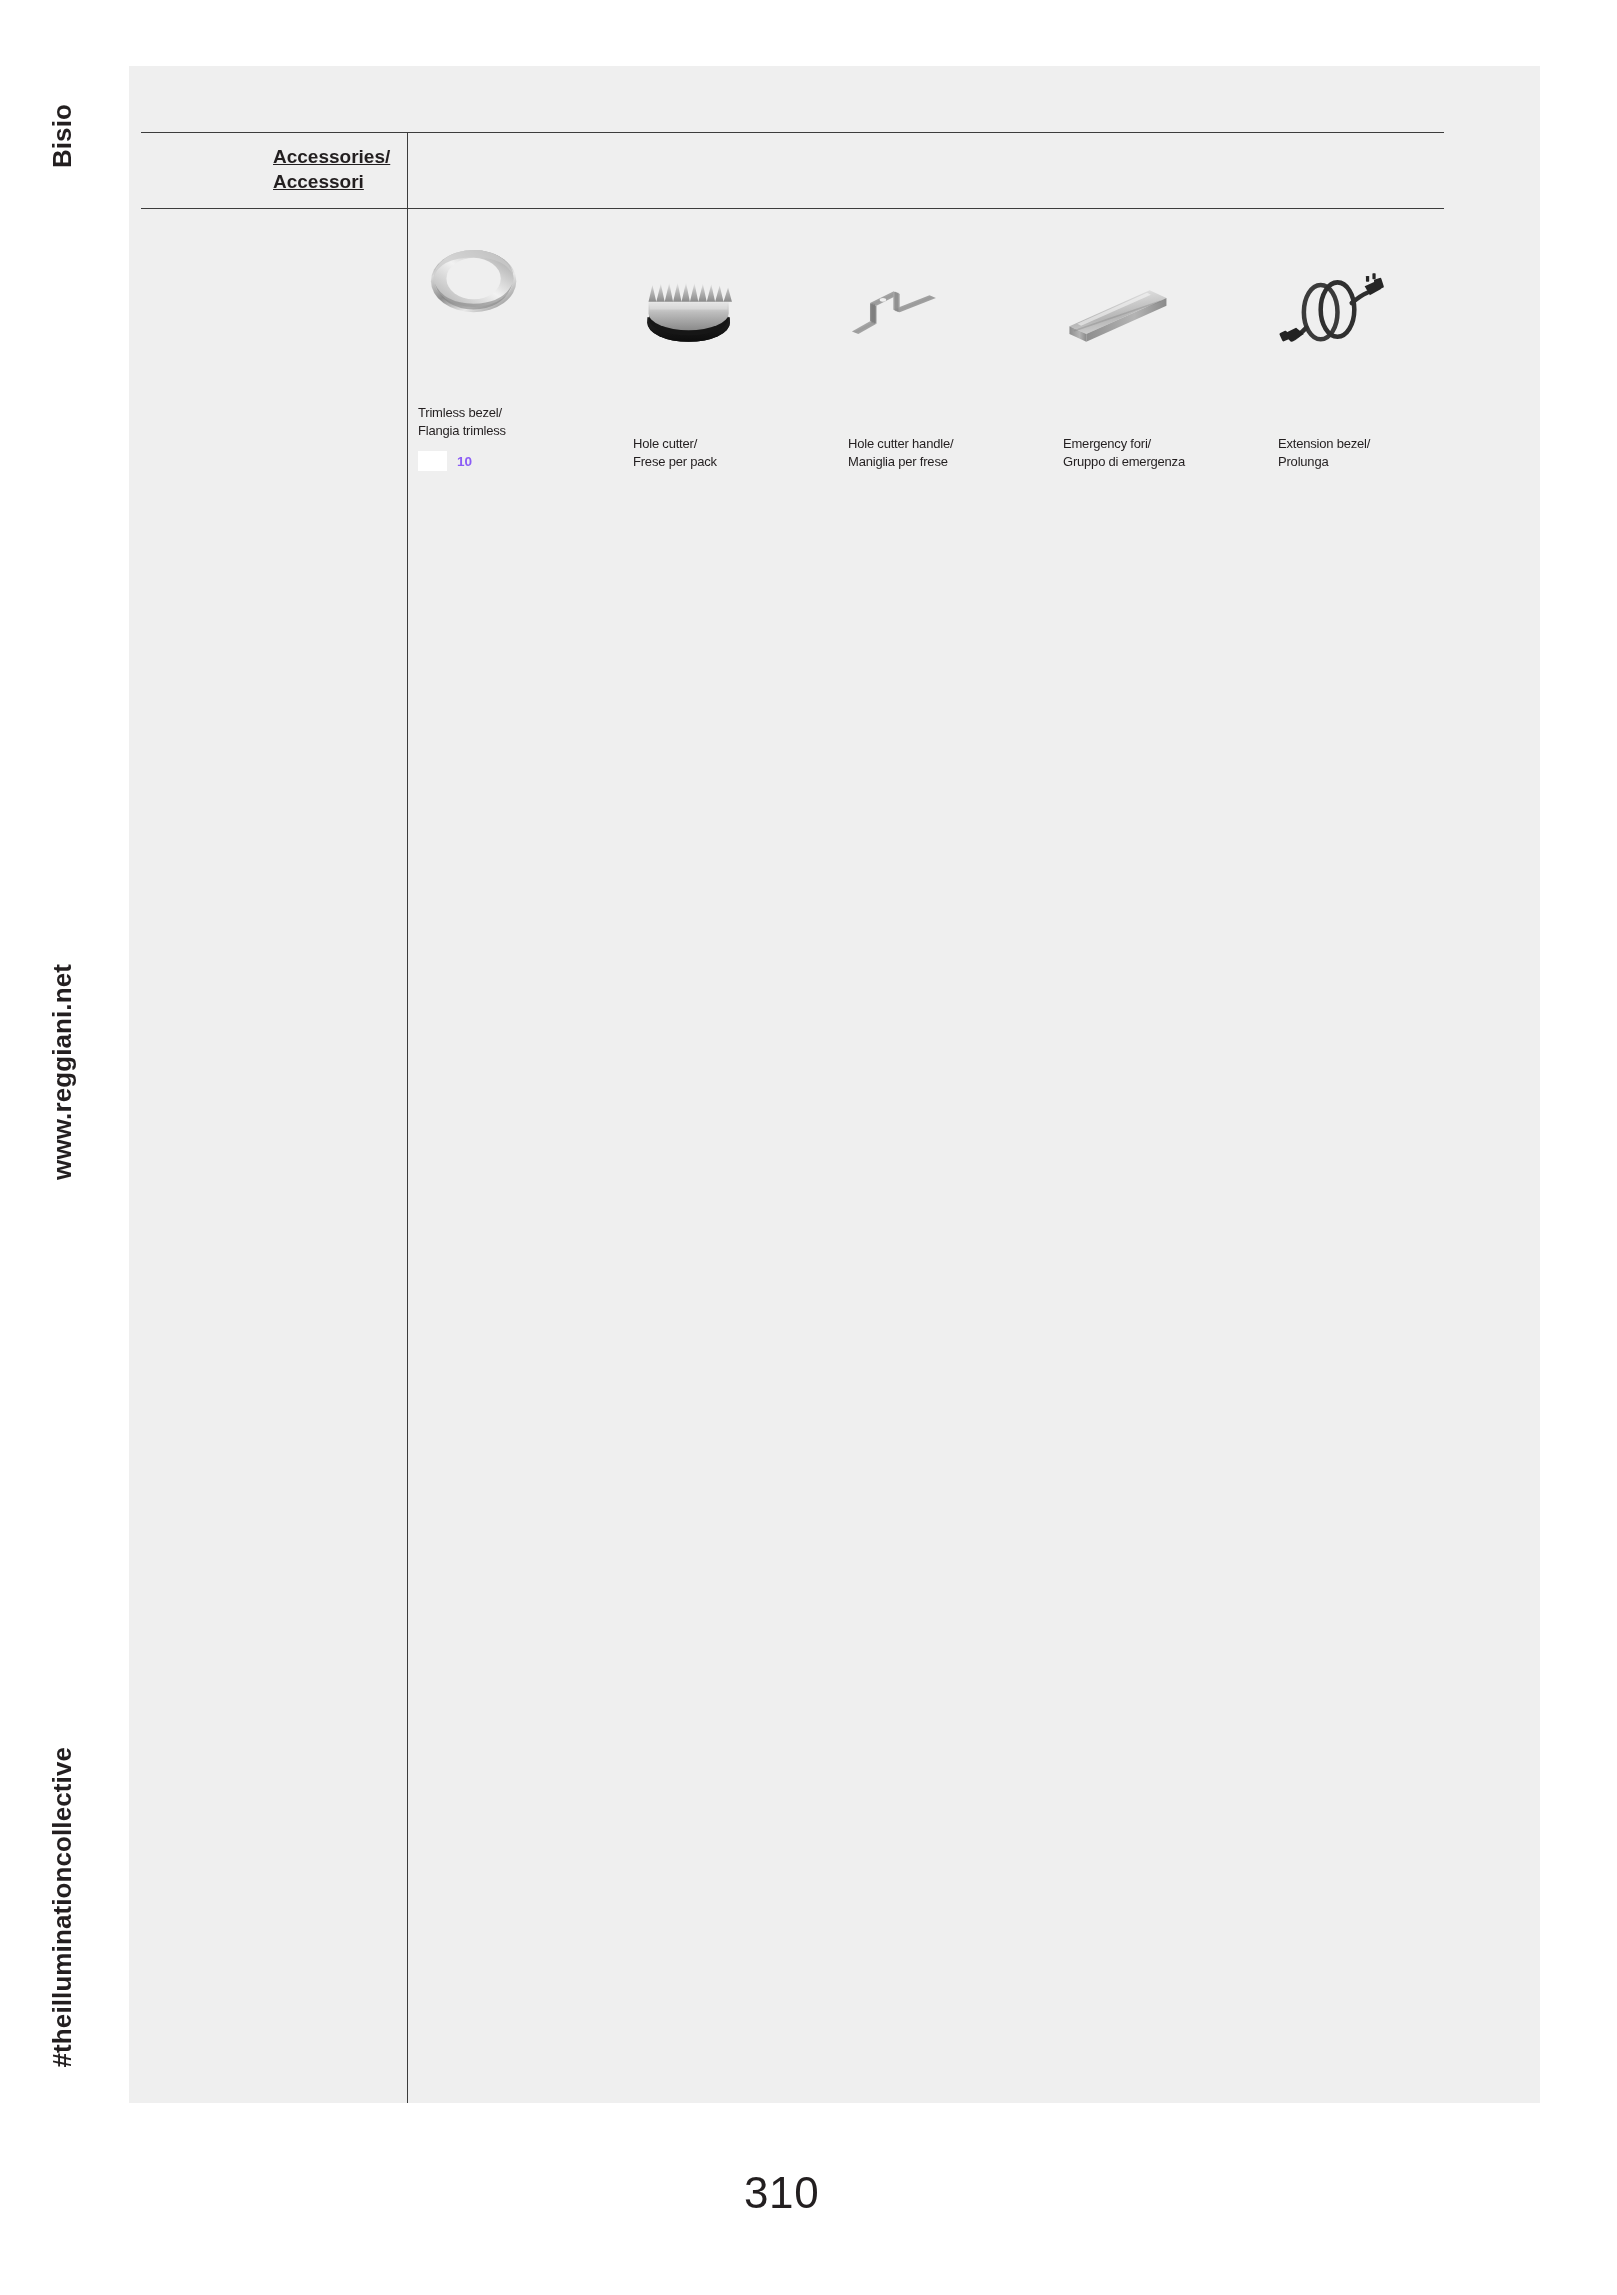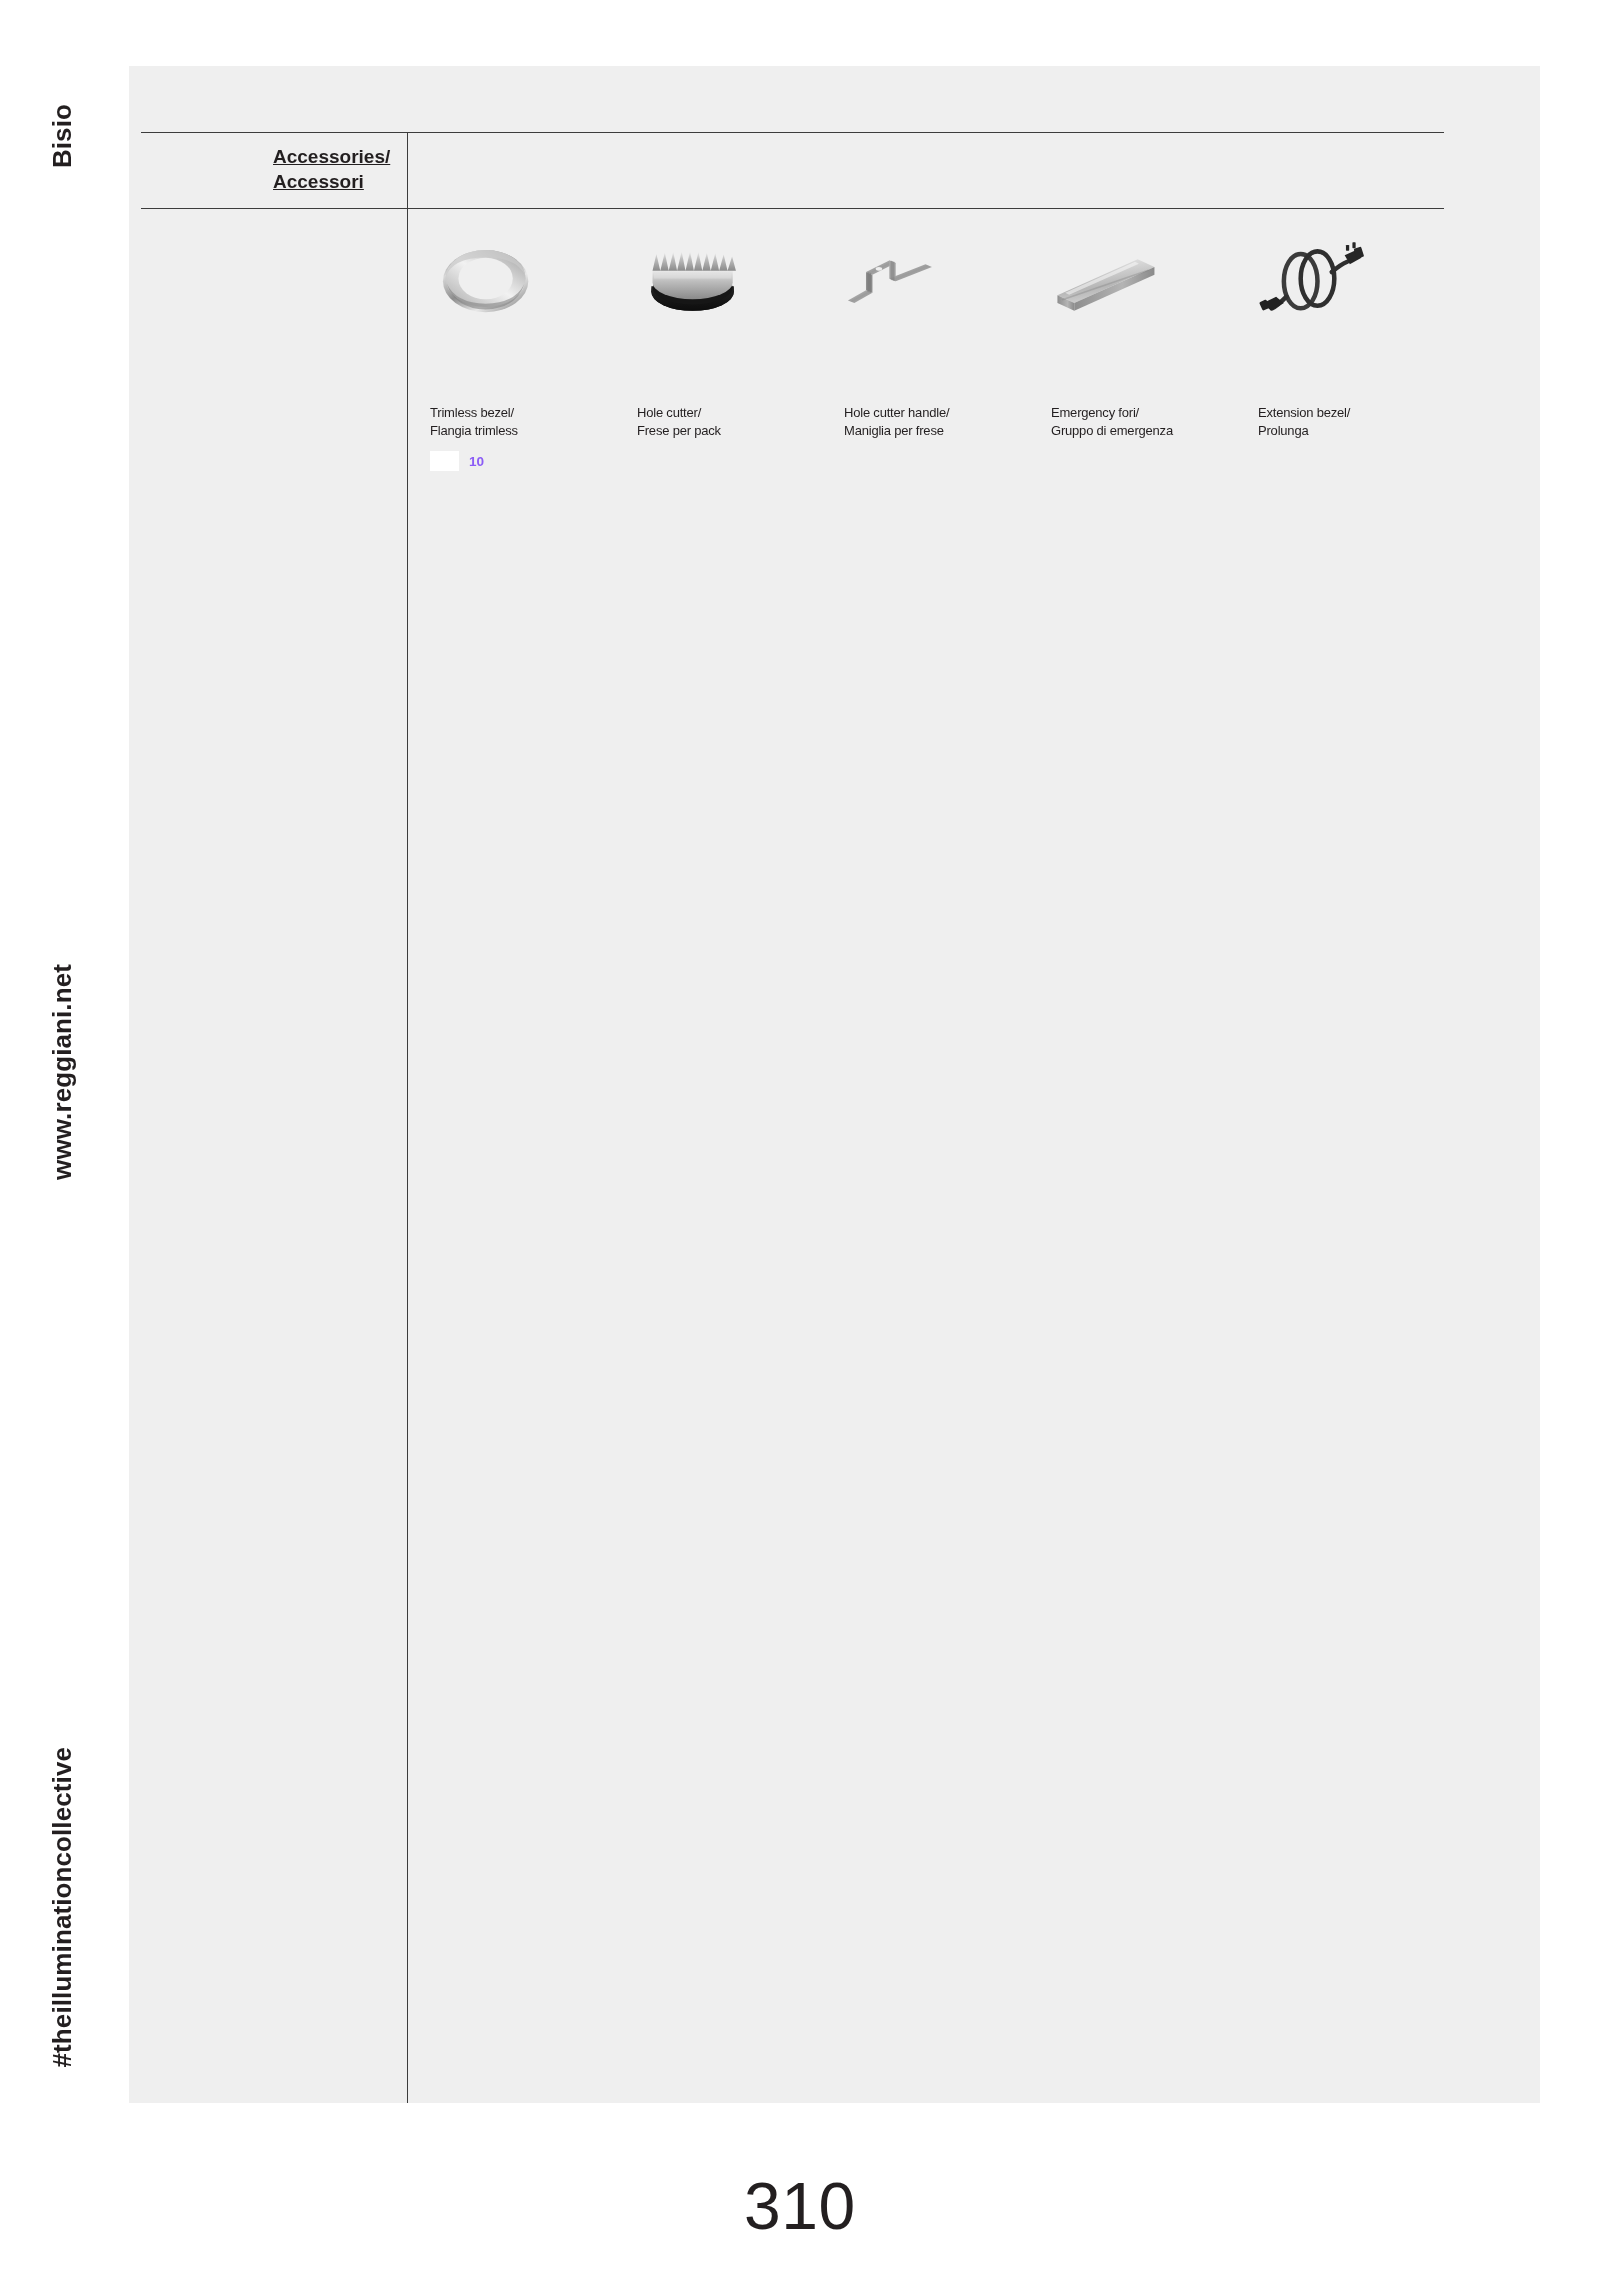--- a/index.html
+++ b/index.html
@@ -91,25 +91,26 @@
     font-size: 19px;
     font-weight: bold;
     line-height: 1.33;
     color: #231f20;
   }
   .section-title .ln { display: block; text-decoration: underline; }
 
   
   .grid {
     position: absolute;
-    left: 301px;
+    left: 289px;
     top: 175px;
     width: 1010px;
     display: flex;
-    gap: 0;
+    gap: 8px;
+    align-items: flex-end;
   }
   .cell {
     width: 207px;
     flex: 0 0 207px;
     position: relative;
   }
   .thumb {
     width: 194px;
     height: 110px;
     position: relative;
@@ -141,21 +142,21 @@
     font-size: 13.6px;
     font-weight: bold;
     color: #8b5cf6;
   }
 
   
   .folio {
     position: absolute;
     left: 744px;
     top: 2168px;
-    font-size: 66px;
+    font-size: 44px;
     font-weight: normal;
     color: #231f20;
     letter-spacing: 0.6px;
   }
 </style>
 </head>
 <body>
 
 <div class="rail">
   <div class="vert-text rail-brand">Bisio</div>

